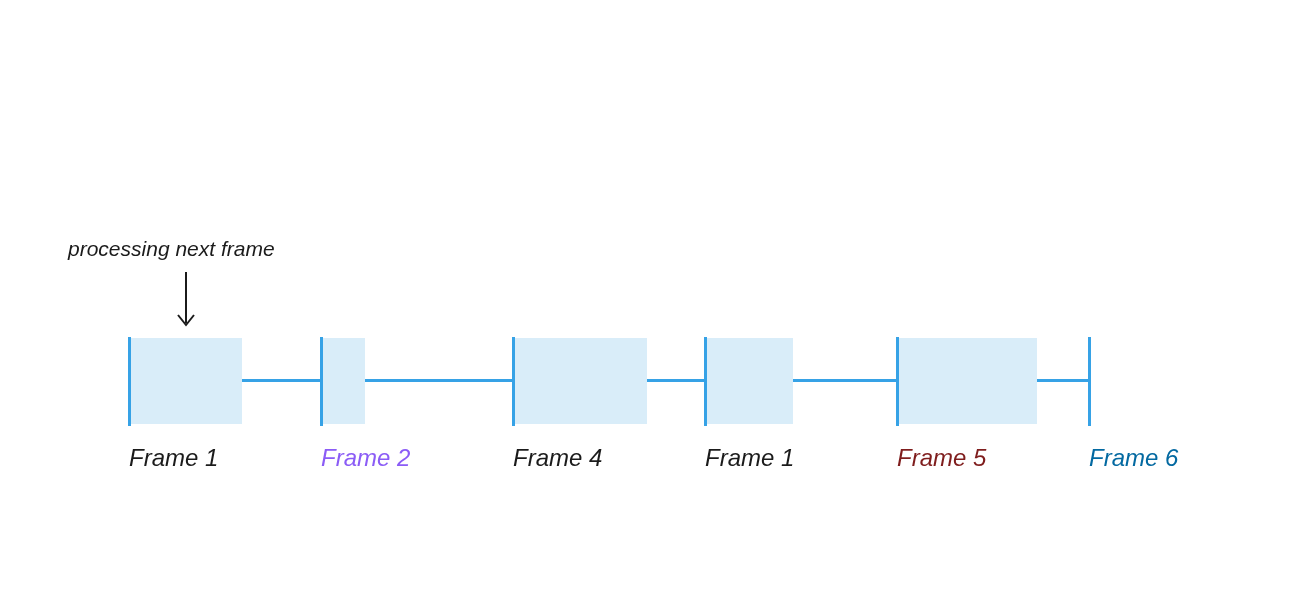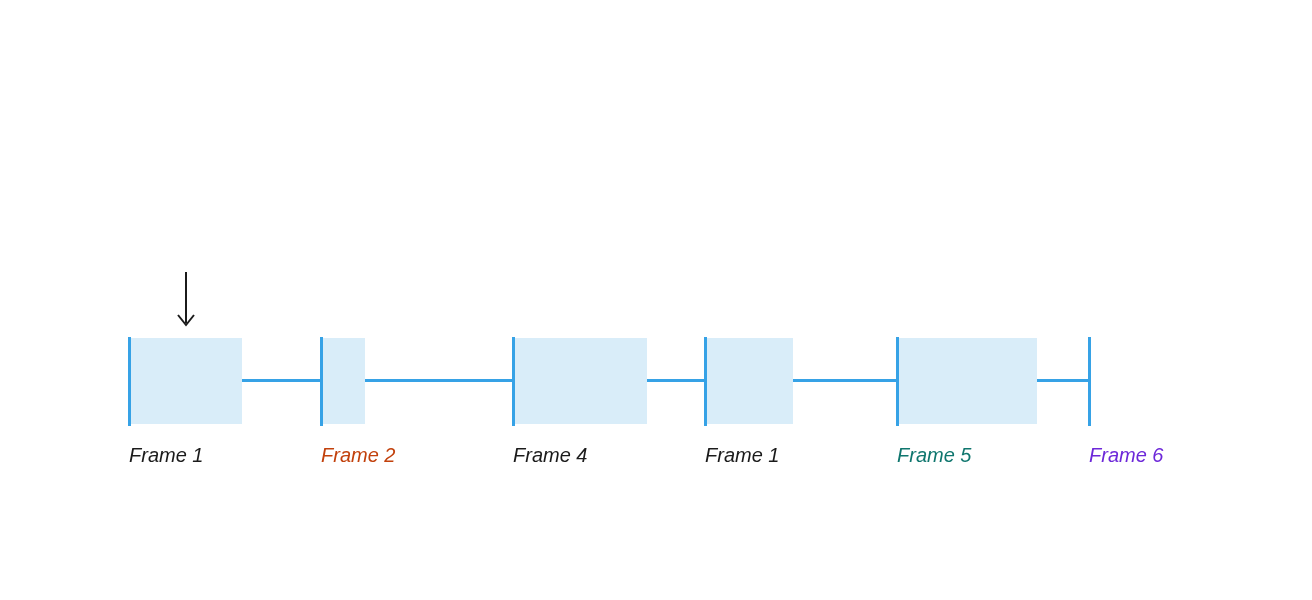--- a/index.html
+++ b/index.html
@@ -42,51 +42,52 @@
   }
   .tick {
     position: absolute;
     width: 3px;
   }
   .processing-block {
     position: absolute;
   }
   .frame-label {
     position: absolute;
-    font-size: 20px;
+    font-size: 24px;
     font-style: italic;
     color: #1b1b1b;
     white-space: nowrap;
   }
 </style>
 </head>
 <body>
 
 <div class="canvas">
 
+  <div class="annotation">processing next frame</div>
 
   <svg class="arrow" width="22" height="58" viewBox="0 0 22 58" style="left: 175px; top: 271px;">
     <line x1="11" y1="1" x2="11" y2="52" stroke="#1b1b1b" stroke-width="2"></line>
     <polyline points="3,44 11,54 19,44" fill="none" stroke="#1b1b1b" stroke-width="2"></polyline>
   </svg>
 
   <div id="timeline-layer" class="timeline-layer">
       <div class="axis-line" style="left: 128px; top: 379px; width: 962px; height: 3px; background: rgb(54, 162, 230);"></div>
       <div class="processing-block" style="left: 130px; top: 338px; width: 112px; height: 86px; background: rgb(217, 237, 249);"></div>
       <div class="tick" style="left: 128px; top: 337px; width: 3px; height: 89px; background: rgb(54, 162, 230);"></div>
       <div class="frame-label" style="left: 129px; top: 444px; color: rgb(27, 27, 27);">Frame 1</div>
       <div class="processing-block" style="left: 322px; top: 338px; width: 43px; height: 86px; background: rgb(217, 237, 249);"></div>
       <div class="tick" style="left: 320px; top: 337px; width: 3px; height: 89px; background: rgb(54, 162, 230);"></div>
-      <div class="frame-label" style="left: 321px; top: 444px; color: #c2410c;">Frame 2</div>
+      <div class="frame-label" style="left: 321px; top: 444px; color: #8b5cf6;">Frame 2</div>
       <div class="processing-block" style="left: 514px; top: 338px; width: 133px; height: 86px; background: rgb(217, 237, 249);"></div>
       <div class="tick" style="left: 512px; top: 337px; width: 3px; height: 89px; background: rgb(54, 162, 230);"></div>
       <div class="frame-label" style="left: 513px; top: 444px; color: rgb(27, 27, 27);">Frame 4</div>
       <div class="processing-block" style="left: 706px; top: 338px; width: 87px; height: 86px; background: rgb(217, 237, 249);"></div>
       <div class="tick" style="left: 704px; top: 337px; width: 3px; height: 89px; background: rgb(54, 162, 230);"></div>
       <div class="frame-label" style="left: 705px; top: 444px; color: rgb(27, 27, 27);">Frame 1</div>
       <div class="processing-block" style="left: 898px; top: 338px; width: 139px; height: 86px; background: rgb(217, 237, 249);"></div>
       <div class="tick" style="left: 896px; top: 337px; width: 3px; height: 89px; background: rgb(54, 162, 230);"></div>
-      <div class="frame-label" style="left: 897px; top: 444px; color: #0f766e; text-align: right;">Frame 5</div>
+      <div class="frame-label" style="left: 897px; top: 444px; color: #7f1d1d; text-align: right;">Frame 5</div>
       <div class="tick" style="left: 1088px; top: 337px; width: 3px; height: 89px; background: rgb(54, 162, 230);"></div>
-      <div class="frame-label" style="left: 1089px; top: 444px; color: #6d28d9;">Frame 6</div>
+      <div class="frame-label" style="left: 1089px; top: 444px; color: #0369a1;">Frame 6</div>
     </div>
 
 </div>
 
 </body></html>

